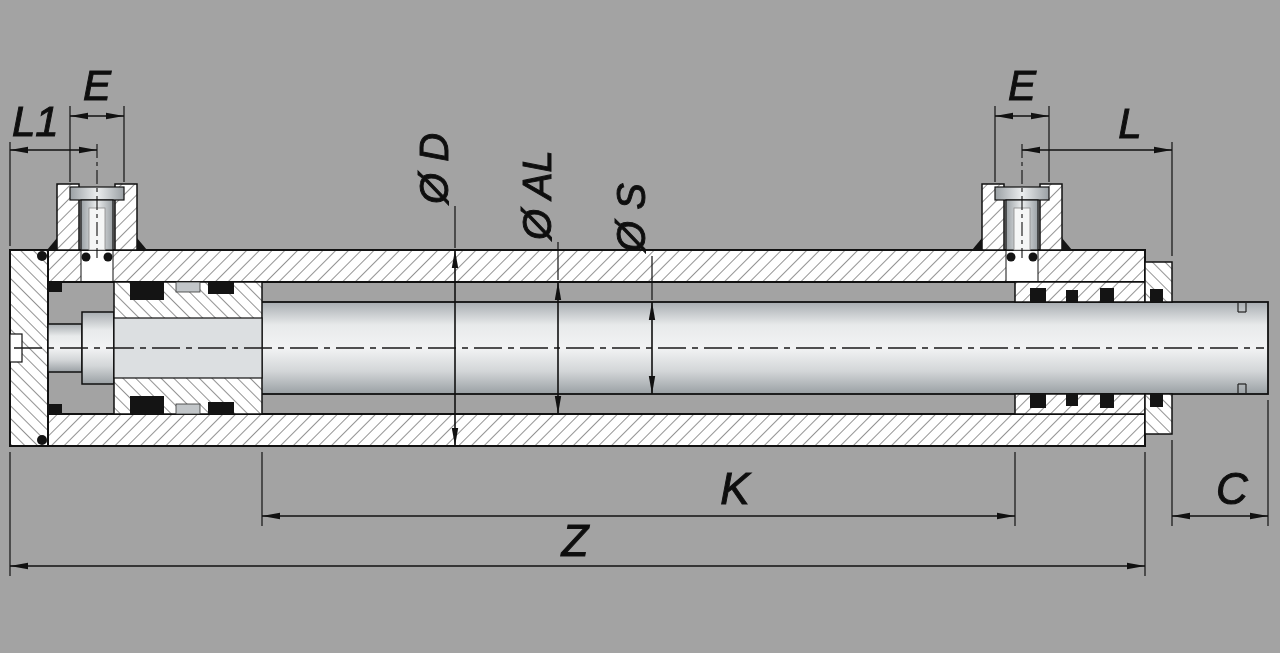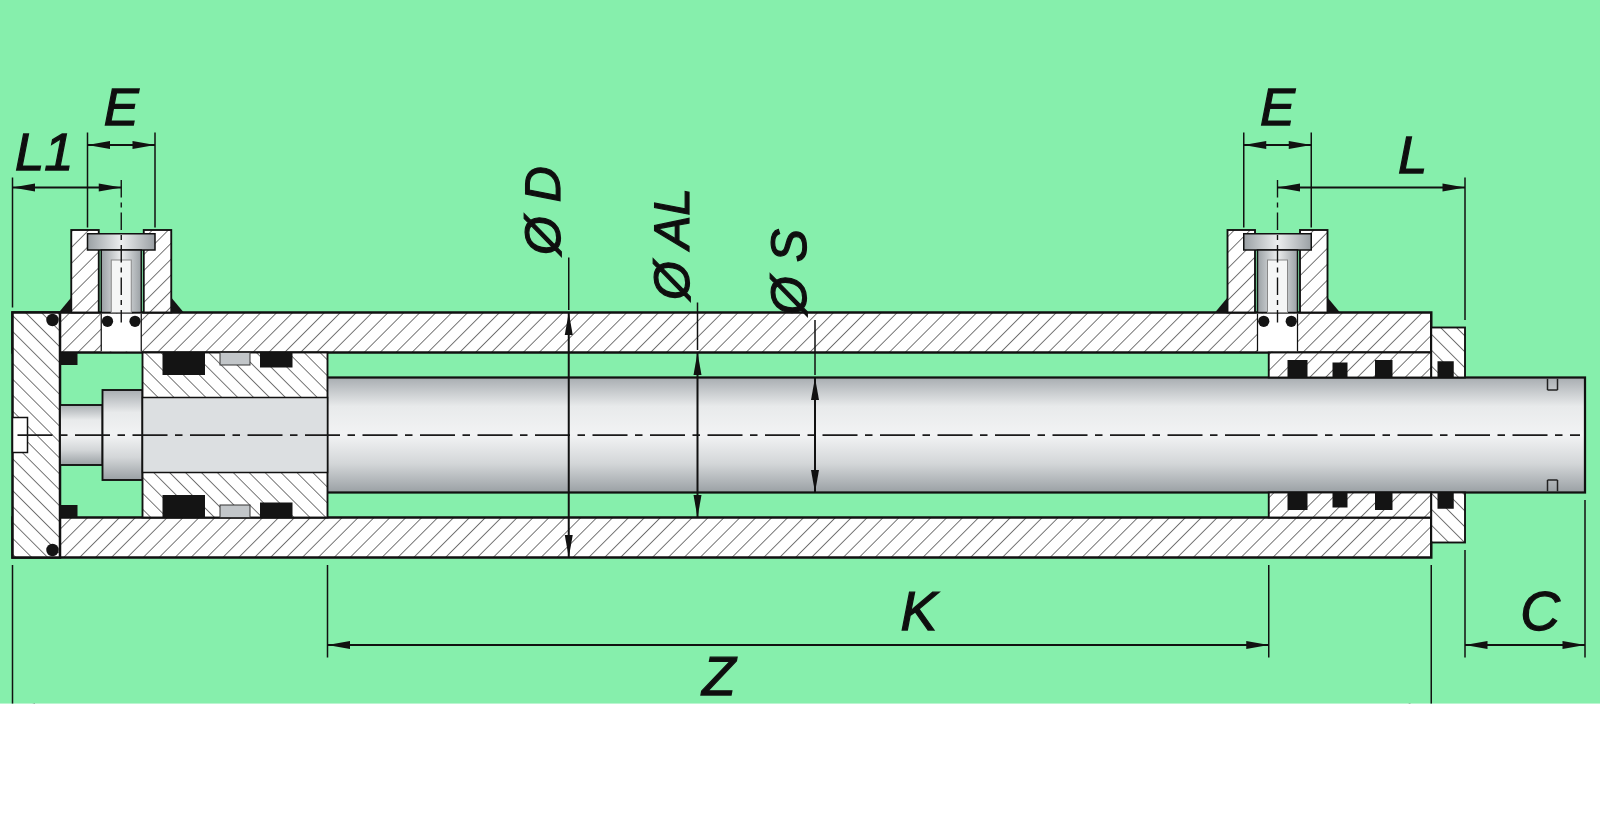--- a/index.html
+++ b/index.html
@@ -1,16 +1,16 @@
 <!DOCTYPE html>
 <html><head>
 <meta charset="utf-8">
 <style>
   html,body{margin:0;padding:0;background:#fff;}
-  .stage{position:relative;width:1280px;height:563px;background:#86efac;overflow:hidden;}
+  .stage{position:relative;width:1280px;height:653px;background:#a3a3a3;overflow:hidden;}
   svg{display:block;}
   text{font-family:"Liberation Sans",sans-serif;font-style:italic;fill:#0e0e0e;}
   .lbl{font-size:42px;}
   .lbl-lg{font-size:44px;}
   .lbl-rot{font-size:40px;}
 </style>
 </head>
 <body>
 
 <div class="stage">

